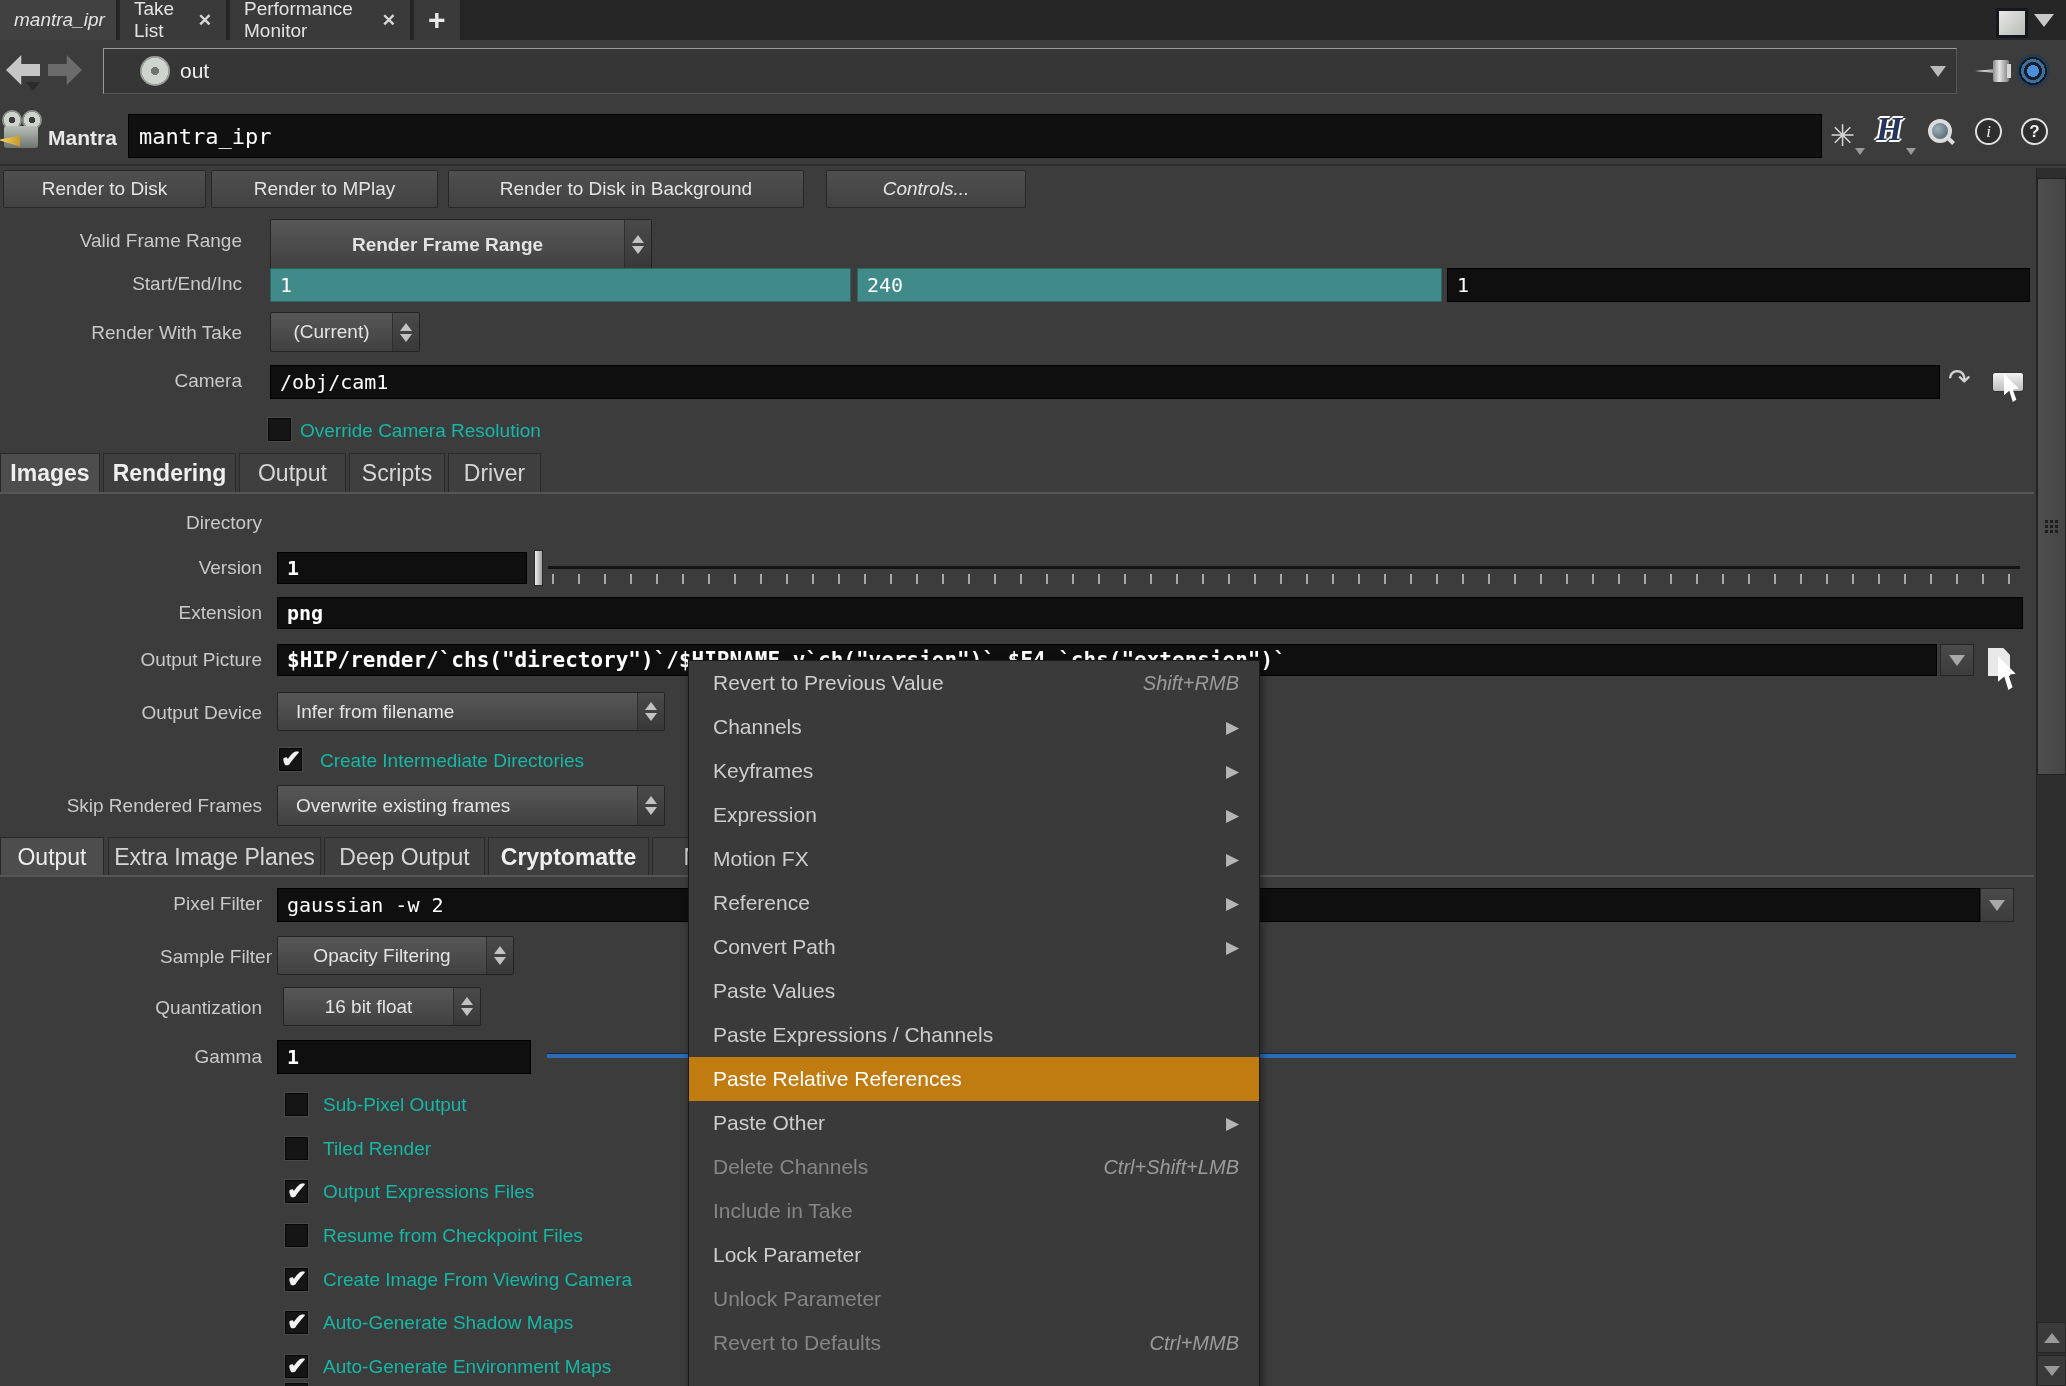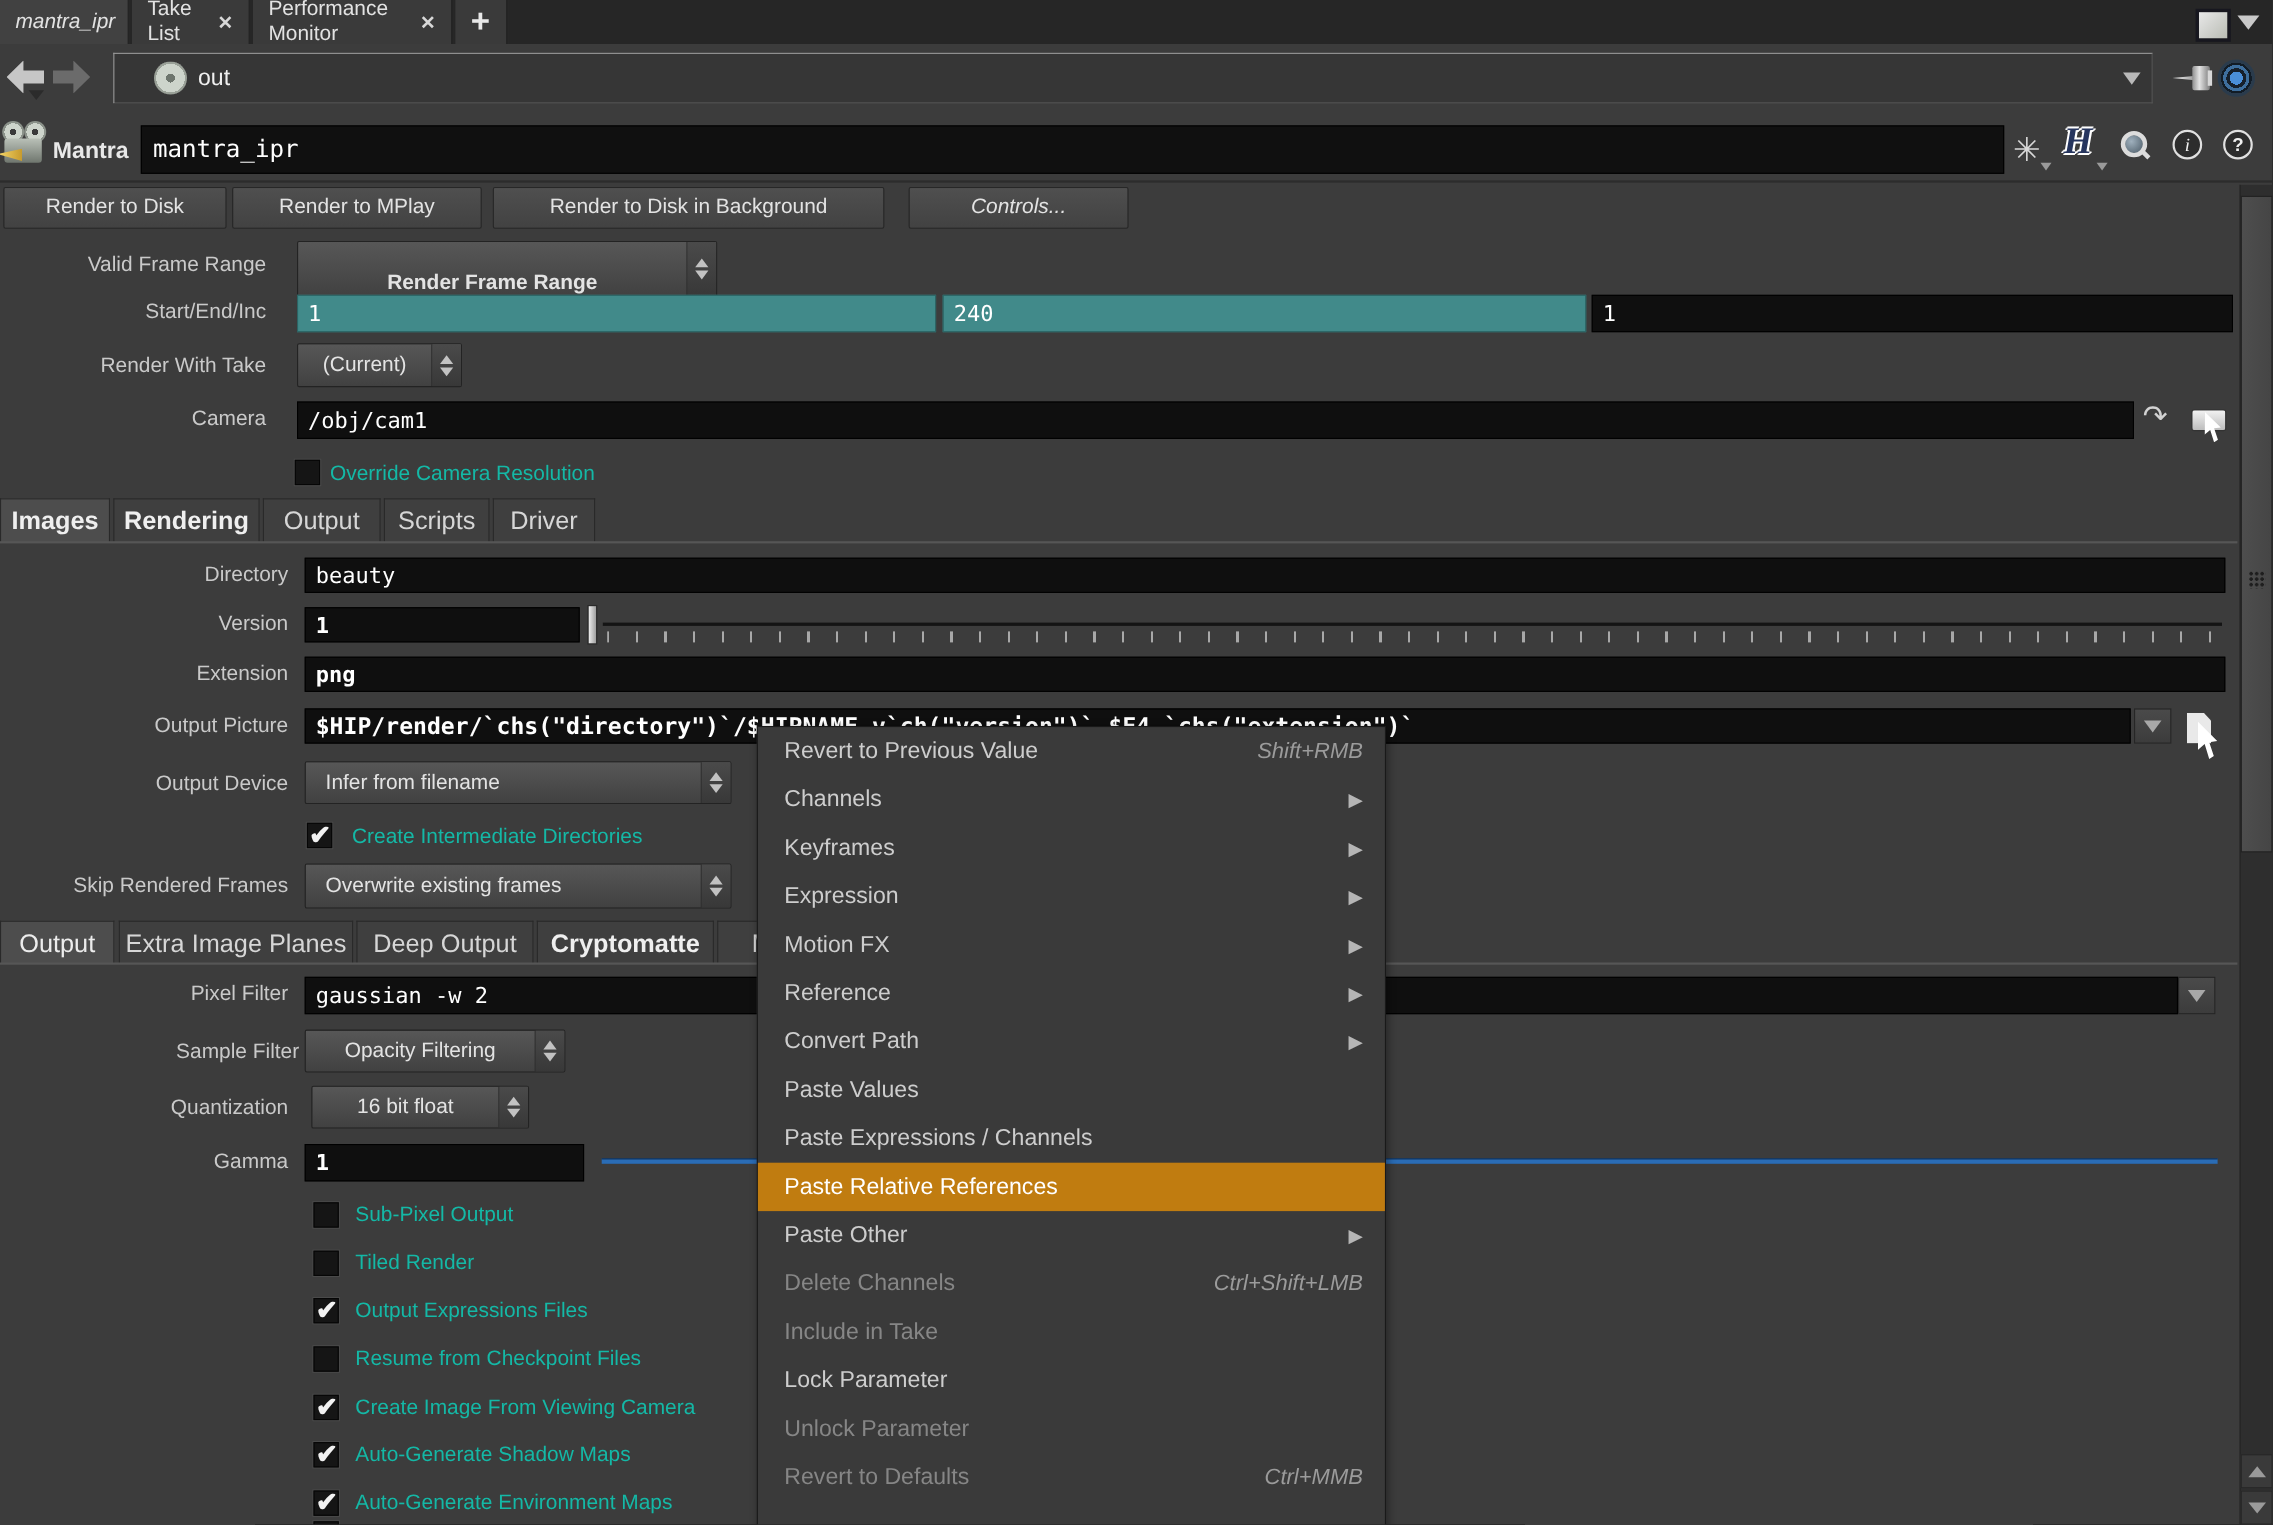--- a/index.html
+++ b/index.html
@@ -179,21 +179,21 @@
   <div class="abs" style="left:0;top:164px;width:2066px;height:2px;background:#2c2c2c;"></div>
 
   <div id="renderbtns">
       <div class="hbtn" style="left: 3px; top: 170px; width: 203px;">Render to Disk</div>
       <div class="hbtn" style="left: 211px; top: 170px; width: 227px;">Render to MPlay</div>
       <div class="hbtn" style="left: 448px; top: 170px; width: 356px;">Render to Disk in Background</div>
       <div class="hbtn" style="left: 826px; top: 170px; width: 200px; font-style: italic;">Controls...</div>
     </div>
 
   <div class="lbl" style="left:0;top:230px;width:242px;">Valid Frame Range</div>
-  <div class="dd" style="left:270px;top:219px;width:382px;height:51px;align-items:flex-end;">
+  <div class="dd" style="left:270px;top:219px;width:382px;height:51px;">
     <span class="txt" style="font-weight:bold;">Render Frame Range</span>
     <span class="spin">
         <span class="u"></span>
         <span class="d"></span>
       </span>
   </div>
 
   <div class="lbl" style="left:0;top:273px;width:242px;">Start/End/Inc</div>
   <div class="inp teal" style="left:270px;top:268px;width:581px;height:34px;"><span>1</span></div>
   <div class="inp teal" style="left:857px;top:268px;width:585px;height:34px;"><span>240</span></div>
@@ -220,21 +220,20 @@
   <div id="foldertabs">
       <div class="ftab sel bold" style="left: 0px; top: 453px; width: 100px;">Images</div>
       <div class="ftab bold" style="left: 103px; top: 453px; width: 133px;">Rendering</div>
       <div class="ftab" style="left: 239px; top: 453px; width: 107px;">Output</div>
       <div class="ftab" style="left: 349px; top: 453px; width: 96px;">Scripts</div>
       <div class="ftab" style="left: 448px; top: 453px; width: 93px;">Driver</div>
     </div>
   <div class="tabline" style="left:0;top:492px;width:2034px;"></div>
 
   <div class="lbl" style="left:0;top:512px;width:262px;">Directory</div>
-  <div class="inp" style="left:277px;top:507px;width:1746px;height:32px;"><span>beauty</span></div>
 
   <div class="lbl" style="left:0;top:557px;width:262px;">Version</div>
   <div class="inp b" style="left:277px;top:552px;width:250px;height:32px;"><span>1</span></div>
   <div class="groove" style="left:548px;top:566px;width:1472px;"></div>
   <div class="ticks" style="left:552px;top:574px;width:1468px;"></div>
   <div class="shandle" style="left:534px;top:550px;"></div>
 
   <div class="lbl" style="left:0;top:602px;width:262px;">Extension</div>
   <div class="inp b" style="left:277px;top:597px;width:1746px;height:32px;"><span>png</span></div>
 

